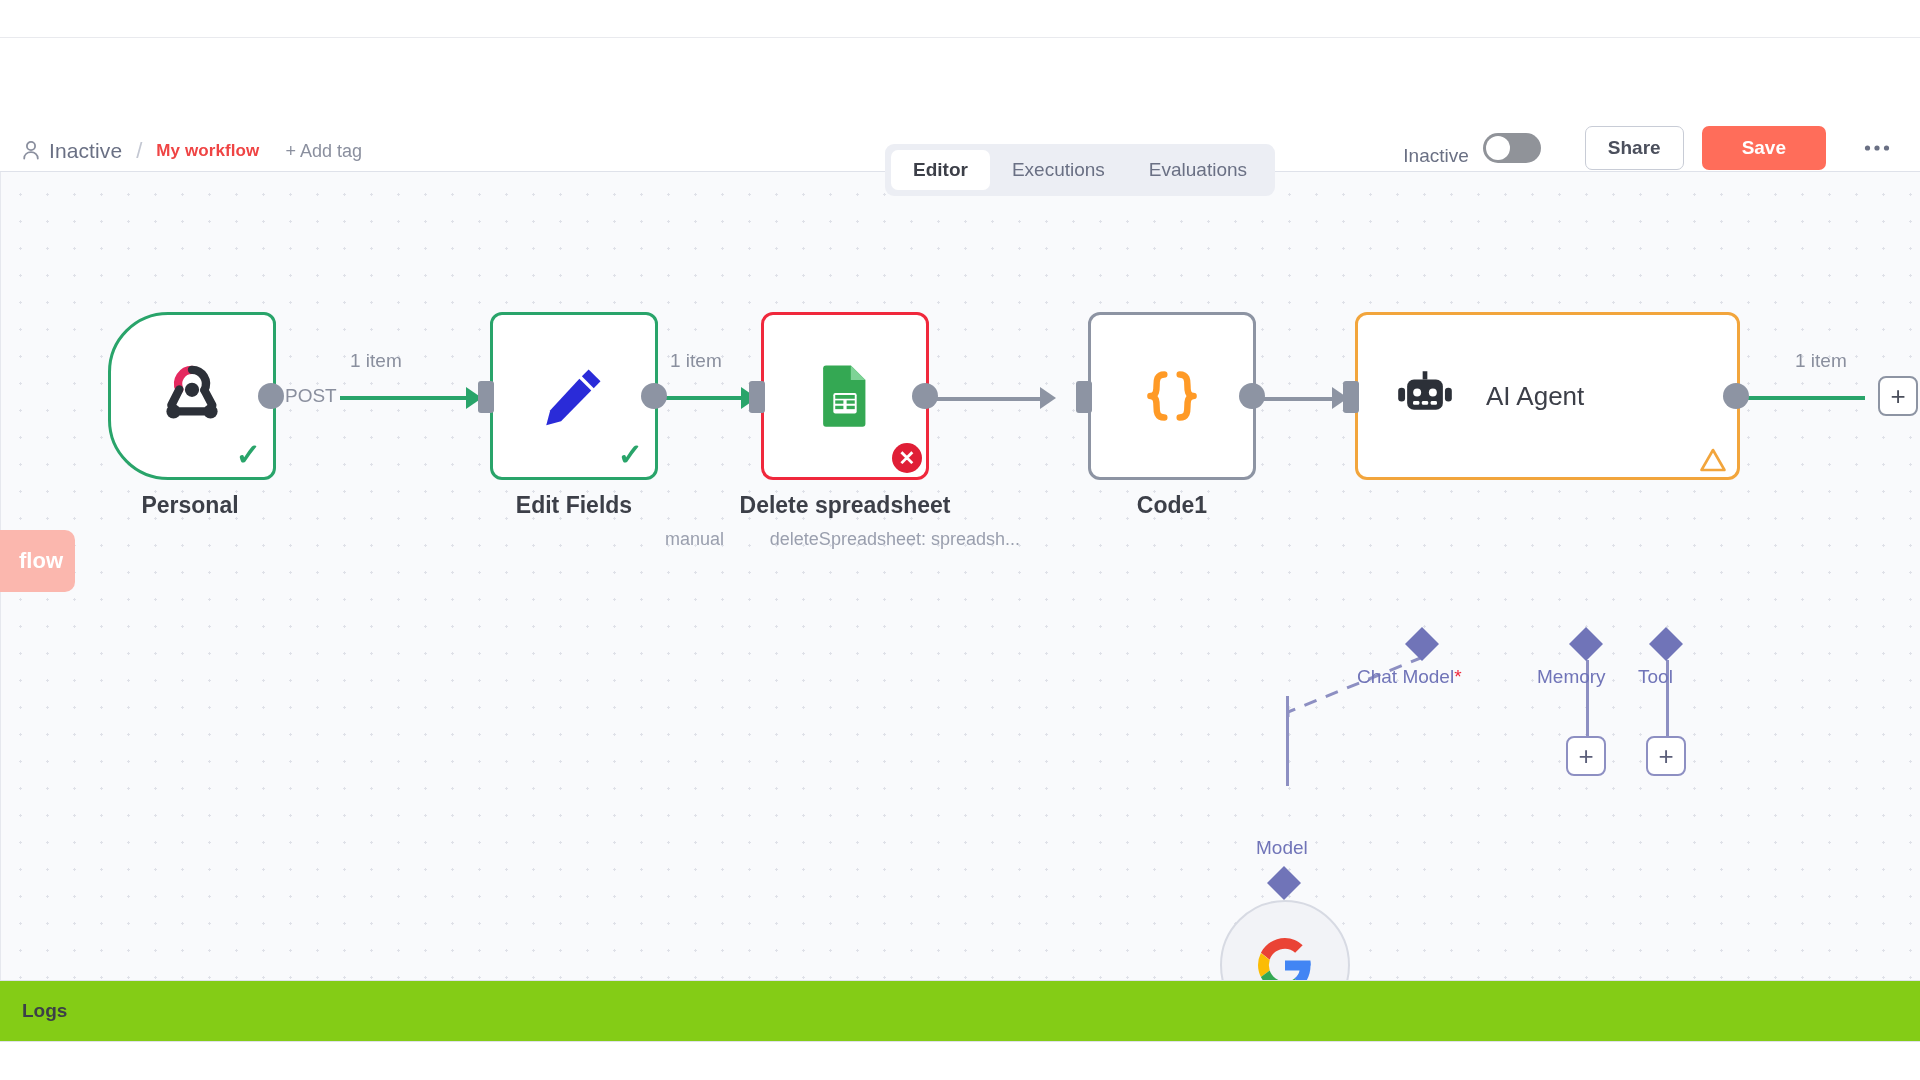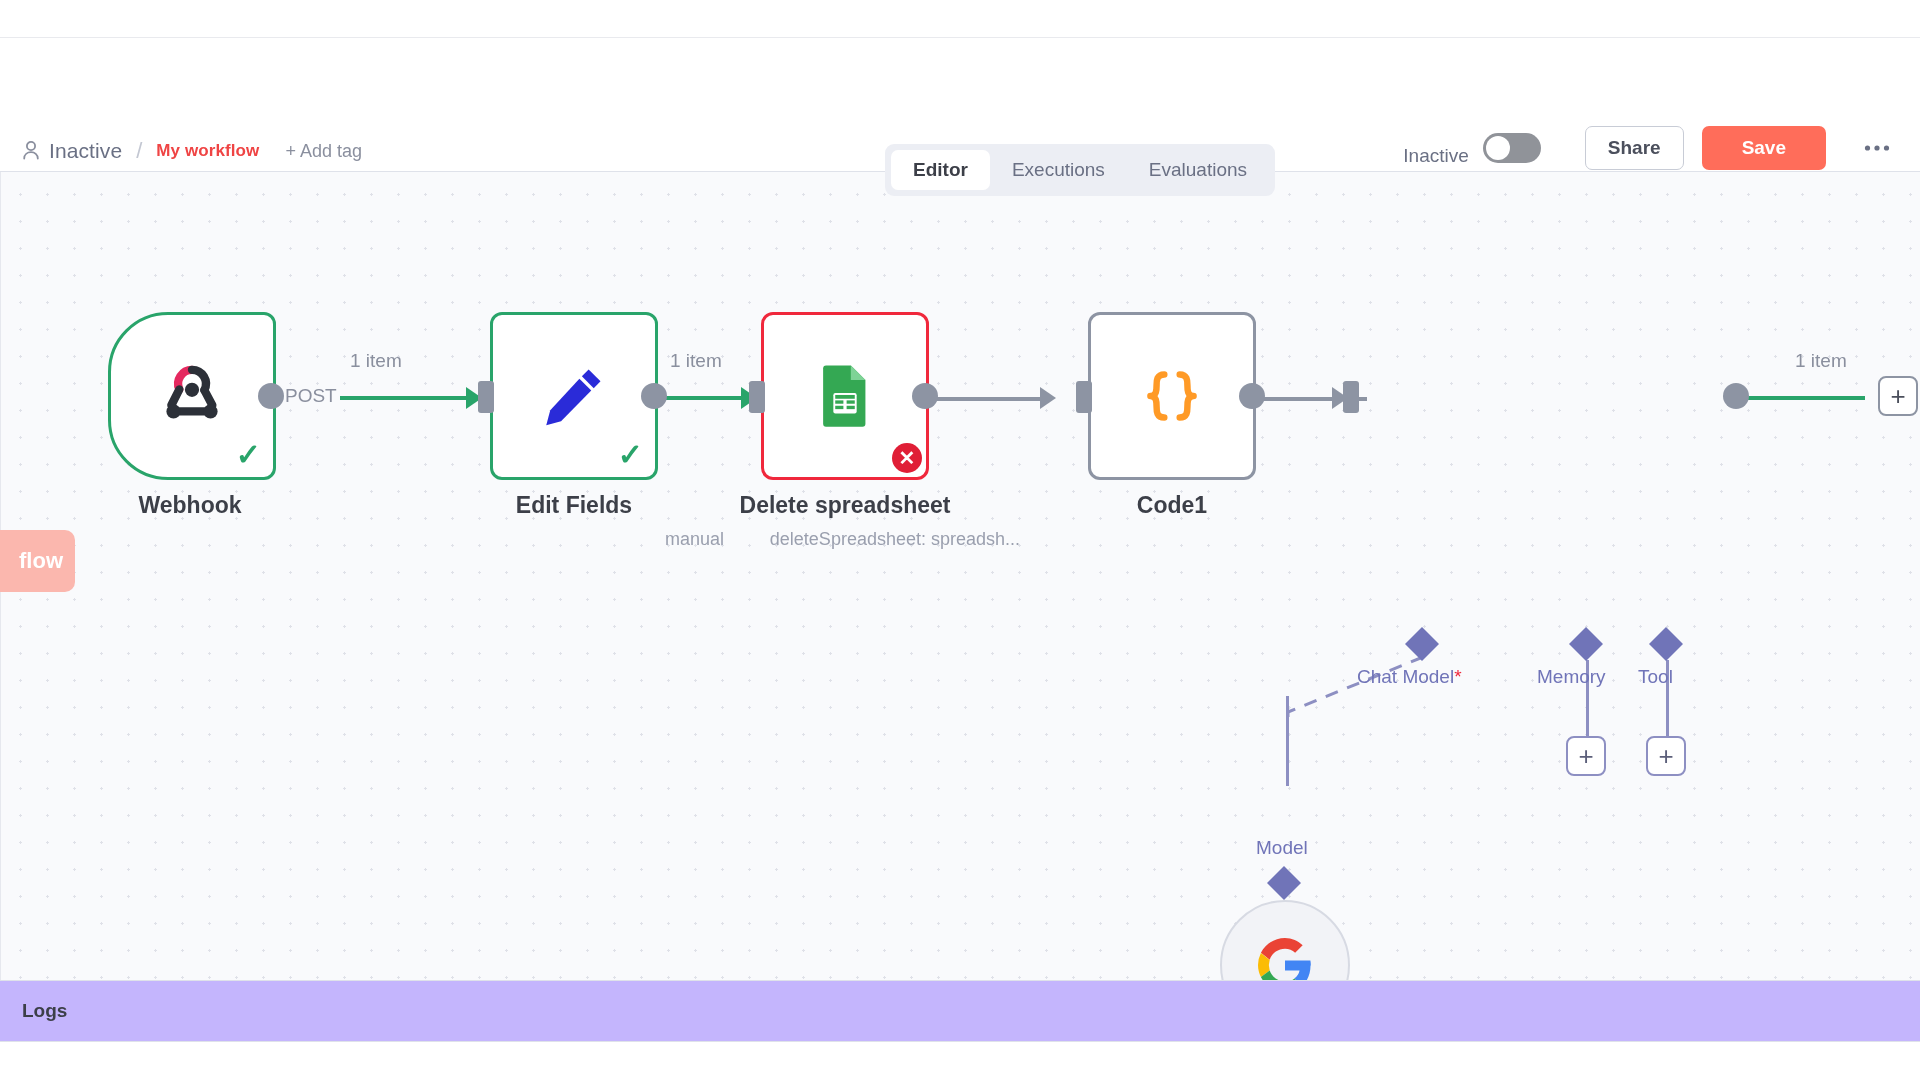--- a/index.html
+++ b/index.html
@@ -185,21 +185,21 @@
     position: absolute; left: -60px; top: 358px; width: 135px; height: 62px;
     background: #fbb7ae; border-radius: 10px; z-index: 20;
     display: flex; align-items: center; justify-content: flex-end;
     padding-right: 12px; color: #ffffff; font-size: 22px; font-weight: 700;
     overflow: hidden;
   }
 
   
   .logs-bar {
     position: absolute; left: 0; top: 980px; width: 1920px; height: 62px;
-    background: #c4b5fd; border-top: 1px solid #dfe2ea; border-bottom: 1px solid #dfe2ea;
+    background: #84cc16; border-top: 1px solid #dfe2ea; border-bottom: 1px solid #dfe2ea;
     display: flex; align-items: center; padding-left: 22px;
   }
   .logs-text { font-size: 19px; font-weight: 700; color: #3c3f48; }
   .below-logs { position: absolute; left:0; top: 1042px; width: 1920px; height: 38px; background: #ffffff; }
 </style>
 </head>
 <body>
 
 <div id="app">
 
@@ -293,21 +293,21 @@
         <path d="M14 34h19" fill="none" stroke="#2c3038" stroke-width="5.4" stroke-linecap="round"></path>
         <circle cx="24" cy="20" r="4.6" fill="#2c3038"></circle>
         <circle cx="12" cy="34" r="4.6" fill="#2c3038"></circle>
         <circle cx="36" cy="34" r="4.6" fill="#2c3038"></circle>
       </svg>
       <span class="check-mark">✓</span>
     </div>
     <div class="out-dot" style="left:258px; top:211px;"></div>
     <span class="wire-label method" style="left:285px; top:213px;">POST</span>
     <span class="wire-label" style="left:350px; top:178px;">1 item</span>
-    <span class="node-label" style="left:40px; top:320px; width:300px;">Webhook</span>
+    <span class="node-label" style="left:40px; top:320px; width:300px;">Personal</span>
 
     <div class="node green" style="left:490px; top:140px; width:168px; height:168px;">
       <svg width="74" height="74" viewBox="0 0 48 48">
         <path d="M33.5 6.8l7.7 7.7-4.4 4.4-7.7-7.7z" fill="#2a2bd8"></path>
         <path d="M27.5 12.8l7.7 7.7L15.6 40.3 6 42.9l2.6-9.6z" fill="#2a2bd8"></path>
       </svg>
       <span class="check-mark">✓</span>
     </div>
     <div class="in-stub" style="left:478px; top:209px;"></div>
     <div class="out-dot" style="left:641px; top:211px;"></div>
@@ -336,20 +336,39 @@
     <div class="node gray" style="left:1088px; top:140px; width:168px; height:168px;">
       <svg width="74" height="74" viewBox="0 0 48 48">
         <path d="M19 10c-5 0-5 4-5 7s0 7-4 7c4 0 4 4 4 7s0 7 5 7" fill="none" stroke="#ff9a26" stroke-width="4.2" stroke-linecap="round" stroke-linejoin="round"></path>
         <path d="M29 10c5 0 5 4 5 7s0 7 4 7c-4 0-4 4-4 7s0 7-5 7" fill="none" stroke="#ff9a26" stroke-width="4.2" stroke-linecap="round" stroke-linejoin="round"></path>
       </svg>
     </div>
     <div class="in-stub" style="left:1076px; top:209px;"></div>
     <div class="out-dot" style="left:1239px; top:211px;"></div>
     <span class="node-label" style="left:1022px; top:320px; width:300px;">Code1</span>
 
+    <div class="node orange" style="left:1355px; top:140px; width:385px; height:168px; justify-content:flex-start;">
+      <svg width="66" height="66" viewBox="0 0 48 48" style="margin-left:34px;">
+        <rect x="22.3" y="6" width="3.4" height="6" fill="#2c3038"></rect>
+        <rect x="11" y="12" width="26" height="22" rx="5" fill="#2c3038"></rect>
+        <rect x="4.5" y="18" width="5" height="10" rx="2.4" fill="#2c3038"></rect>
+        <rect x="38.5" y="18" width="5" height="10" rx="2.4" fill="#2c3038"></rect>
+        <circle cx="18.3" cy="21.5" r="2.9" fill="#ffffff"></circle>
+        <circle cx="29.7" cy="21.5" r="2.9" fill="#ffffff"></circle>
+        <rect x="15.3" y="27.6" width="4.6" height="2.8" rx="1" fill="#ffffff"></rect>
+        <rect x="21.7" y="27.6" width="4.6" height="2.8" rx="1" fill="#ffffff"></rect>
+        <rect x="28.1" y="27.6" width="4.6" height="2.8" rx="1" fill="#ffffff"></rect>
+      </svg>
+      <span style="margin-left:28px; font-size:26px; color:#3c3f48;">AI Agent</span>
+      <span class="warn-tri">
+        <svg width="28" height="26" viewBox="0 0 28 26" style="position:absolute; right:-6px; bottom:-4px;">
+          <path d="M14 3 L25.5 23 H2.5 Z" fill="none" stroke="#f2a53c" stroke-width="2.6" stroke-linejoin="round"></path>
+        </svg>
+      </span>
+    </div>
     <div class="in-stub" style="left:1343px; top:209px;"></div>
     <div class="out-dot" style="left:1723px; top:211px;"></div>
     <span class="wire-label" style="left:1795px; top:178px;">1 item</span>
     <div class="plus-btn" style="left:1878px; top:204px;">
       <span>+</span>
     </div>
 
     <div class="diamond" style="left:1410px; top:460px;"></div>
     <span class="sub-label" style="left:1357px; top:494px;">
       <span>Chat Model</span><span class="req-star">*</span>

